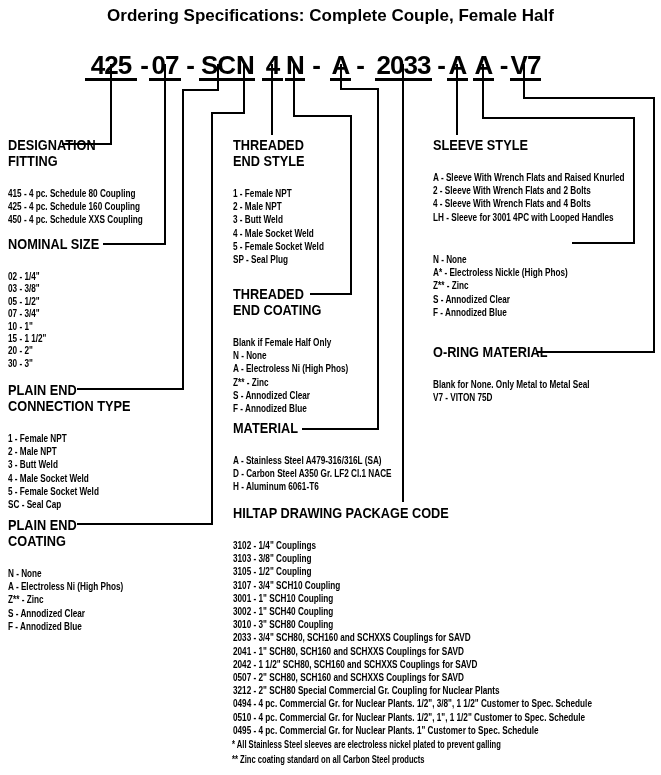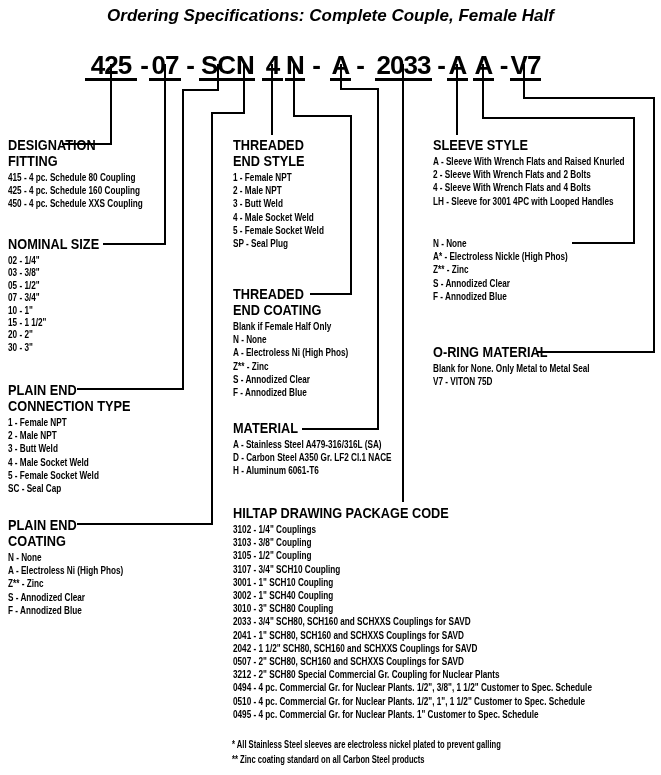--- a/index.html
+++ b/index.html
@@ -1,27 +1,27 @@
 <!DOCTYPE html>
 <html><head>
 <meta charset="utf-8">
 <style>
   html,body{margin:0;padding:0;background:#fff;}
   #page{position:relative;width:661px;height:775px;background:#fff;color:#000;
         font-family:"Liberation Sans",sans-serif;overflow:hidden;}
   .title{position:absolute;top:6px;left:0;width:661px;text-align:center;
-         font-weight:bold;font-size:17px;white-space:nowrap;font-style:italic;}
+         font-weight:bold;font-size:17px;white-space:nowrap;}
   .tok{position:absolute;top:52px;height:26px;line-height:27px;text-align:center;
        font-weight:bold;font-size:26px;letter-spacing:-1px;white-space:nowrap;}
   .tok.u{border-bottom:3px solid #000;}
   .line{position:absolute;background:#000;}
   .sec{position:absolute;}
   .hl{font-weight:bold;font-size:15px;line-height:16px;white-space:nowrap;}
   .sx{display:inline-block;transform:scaleX(.85);transform-origin:0 50%;white-space:nowrap;}
-  .items{margin-top:2px;}
+  .items{margin-top:18px;}
   .it{font-weight:bold;font-size:10.5px;line-height:13.2px;white-space:nowrap;}
   .lh-sm .it{line-height:12.4px;}
   .sx2{display:inline-block;transform:scaleX(.78);transform-origin:0 50%;white-space:nowrap;}
   .fn{position:absolute;font-weight:bold;font-size:10px;line-height:15px;white-space:nowrap;}
   .sx3{display:inline-block;transform:scaleX(.76);transform-origin:0 50%;white-space:nowrap;}
 </style>
 </head>
 <body>
 
 <div id="page">

